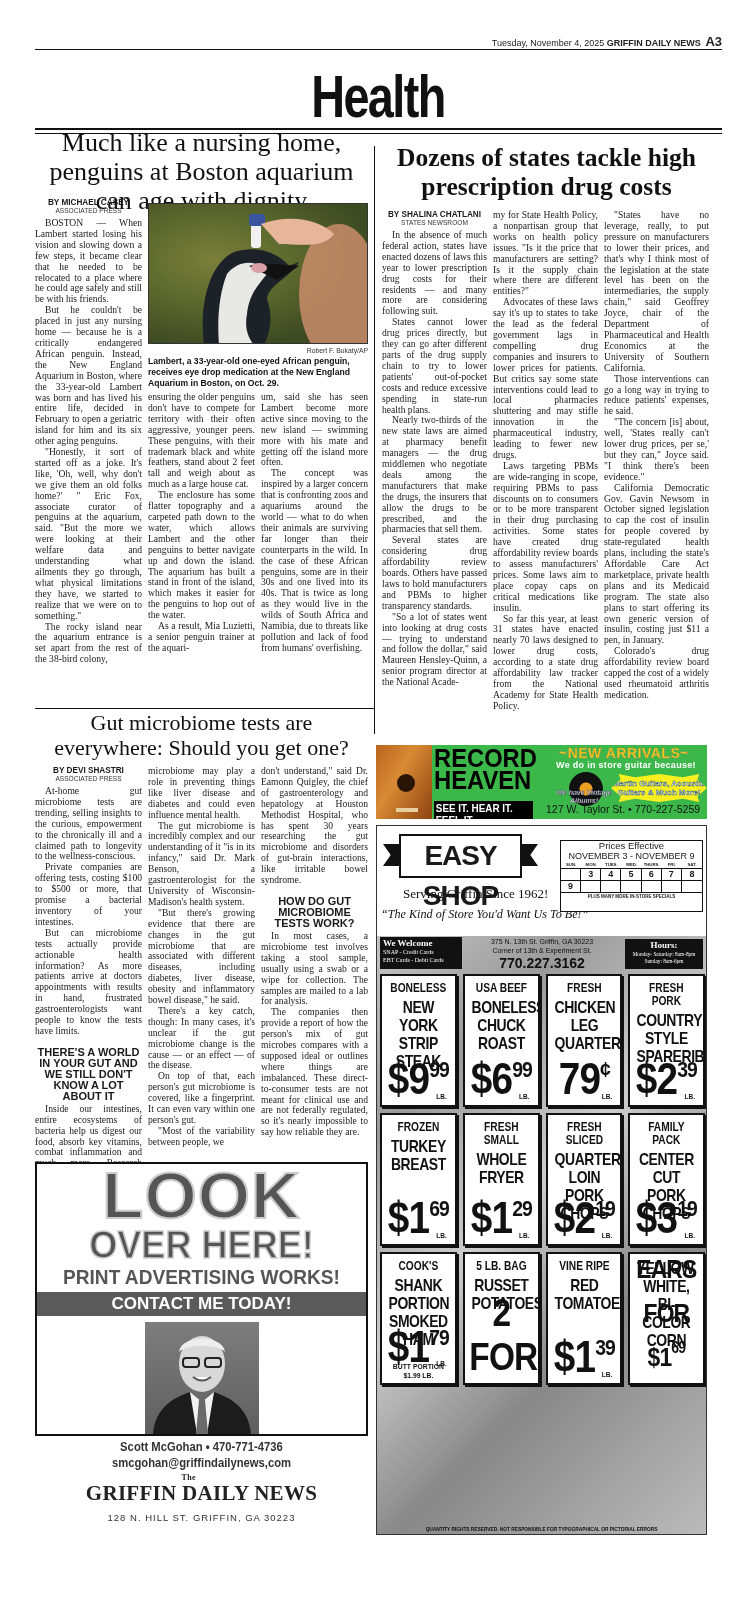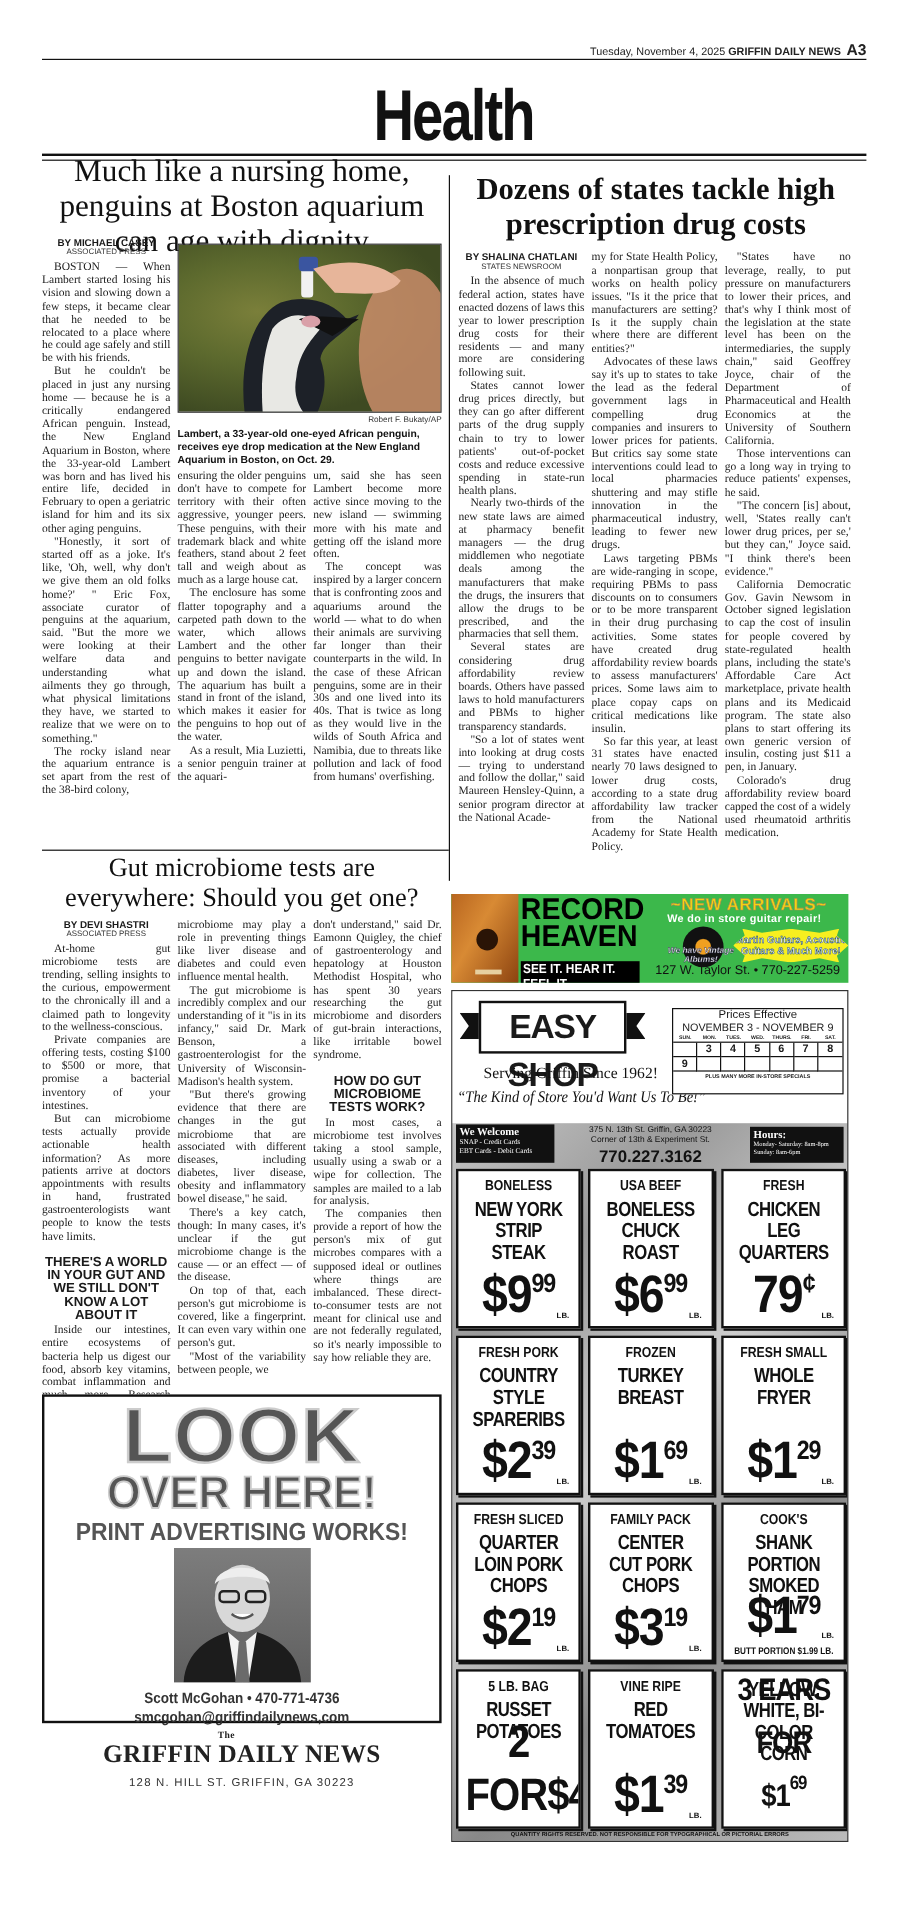--- a/index.html
+++ b/index.html
@@ -61,23 +61,23 @@
 .es .cal .range{font-size:9px;line-height:10px;white-space:nowrap}
 .es .cal .days{display:grid;grid-template-columns:repeat(7,1fr);font-size:4.3px;font-weight:bold;line-height:7px}
 .es .cal .grid{display:grid;grid-template-columns:repeat(7,1fr);border-top:1px solid #111}
 .es .cal .grid div{border-right:1px solid #111;border-bottom:1px solid #111;font-size:9px;font-weight:bold;line-height:11px;height:12px}
 .es .cal .grid div:nth-child(7n){border-right:none}
 .es .cal .more{font-size:4.5px;font-weight:bold;line-height:8px}
 .es .welcome{position:absolute;left:3px;top:111px;width:82px;height:32px;background:#111;color:#fff;font-family:"Liberation Serif",serif;font-size:6px;line-height:8px;padding:1px 3px}
 .es .welcome .h{font-size:9px;font-weight:bold;line-height:10px}
 .es .mid{position:absolute;left:95px;top:111px;width:140px;text-align:center;font-family:"Liberation Sans",sans-serif;font-size:7px;color:#111;line-height:9px}
 .es .mid .ph{font-weight:bold;font-size:14px;line-height:16px}
-.es .hours{position:absolute;right:3px;top:113px;width:78px;height:30px;background:#111;color:#fff;text-align:left;font-family:"Liberation Serif",serif;font-size:5.3px;line-height:7px;padding:1px 3px}
+.es .hours{position:absolute;right:3px;top:113px;width:78px;height:30px;background:#111;color:#fff;text-align:center;font-family:"Liberation Serif",serif;font-size:5.3px;line-height:7px;padding:1px 3px}
 .es .hours .h{font-size:9px;font-weight:bold;line-height:11px}
-.es .items{position:absolute;left:3px;top:148px;width:325px;display:grid;grid-template-columns:repeat(3,1fr);grid-auto-rows:133px;gap:6px 6px}
+.es .items{position:absolute;left:3px;top:148px;width:325px;display:grid;grid-template-columns:repeat(4,1fr);grid-auto-rows:133px;gap:6px 6px}
 .item{background:#fff;border:2px solid #111;box-shadow:2px 2px 0 #111;text-align:center;font-family:"Liberation Sans",sans-serif;color:#111;position:relative;overflow:hidden}
 .item .k{font-weight:bold;font-size:12px;line-height:13px;margin-top:6px;transform:scaleX(.85)}
 .item .n{font-weight:bold;font-size:17px;line-height:18px;margin-top:4px;letter-spacing:-.5px;transform:scaleX(.82)}
 .item .p{position:absolute;left:0;right:0;bottom:4px;font-weight:bold;font-size:44px;line-height:44px;letter-spacing:-1px;transform:scaleX(.88)}
 .item .p sup{font-size:22px;vertical-align:top;line-height:26px}
 .item .lb{position:absolute;right:8px;bottom:5px;font-weight:bold;font-size:6.5px}
 .item .note{position:absolute;left:0;right:0;bottom:3px;font-weight:bold;font-size:8px;transform:scaleX(.85)}
 .es .disc{position:absolute;left:0;right:0;bottom:2px;text-align:center;font-family:"Liberation Sans",sans-serif;font-weight:bold;font-size:4.8px;color:#111}
 </style>
 </head>
@@ -193,20 +193,21 @@
       <p>In most cases, a microbiome test involves taking a stool sample, usually using a swab or a wipe for collection. The samples are mailed to a lab for analysis.</p>
       <p>The companies then provide a report of how the person's mix of gut microbes compares with a supposed ideal or outlines where things are imbalanced. These direct-to-consumer tests are not meant for clinical use and are not federally regulated, so it's nearly impossible to say how reliable they are.</p>
     </div>
   </div>
 </div>
 
 <div class="ad1">
   <div class="look">LOOK</div>
   <div class="over">OVER HERE!</div>
   <div class="pw">PRINT ADVERTISING WORKS!</div>
+  <div class="contact">CONTACT ME TODAY!</div>
   <div class="head-photo">
     <svg width="114" height="112" viewBox="0 0 114 112">
       <ellipse cx="57" cy="42" rx="23" ry="28" fill="#d8d8d8"></ellipse>
       <path d="M34 30 C36 12 78 12 80 30 C74 22 40 22 34 30Z" fill="#eee"></path>
       <rect x="38" y="36" width="16" height="9" rx="3" fill="none" stroke="#222" stroke-width="2"></rect>
       <rect x="60" y="36" width="16" height="9" rx="3" fill="none" stroke="#222" stroke-width="2"></rect>
       <path d="M48 55 Q57 62 66 55" stroke="#555" stroke-width="2" fill="#fff"></path>
       <path d="M8 112 C10 85 30 75 45 70 L57 112 L69 70 C84 75 104 85 106 112Z" fill="#1c1c1c"></path>
       <path d="M45 70 L57 80 L69 70 L62 112 L52 112 Z" fill="#f2f2f2"></path>
       <path d="M54 78 L60 78 L63 112 L51 112Z" fill="#6a6a6a"></path>
@@ -228,21 +229,21 @@
         <rect x="20" y="63" width="22" height="4" fill="#e6d0a0"></rect>
       </svg>
   </div>
   <div class="title">
     <div>RECORD</div>
     <div>HEAVEN</div>
   </div>
   <div class="tag">SEE IT. HEAR IT. FEEL IT.</div>
   <div class="addr2">127 W. Taylor St. • 770-227-5259</div>
   <div class="na">~NEW ARRIVALS~</div>
-  <div class="repair">We do in store guitar repair!</div>
+  <div class="repair">We do in store guitar because!</div>
   <div class="record"></div>
   <div class="vint">We have Vintage Albums!</div>
   <div class="star">
     <span>Martin Guitars, Acoustic</span>
     <span>Guitars &amp; Much More!</span>
   </div>
 </div>
 
 <div class="es">
   <div class="top"></div>

